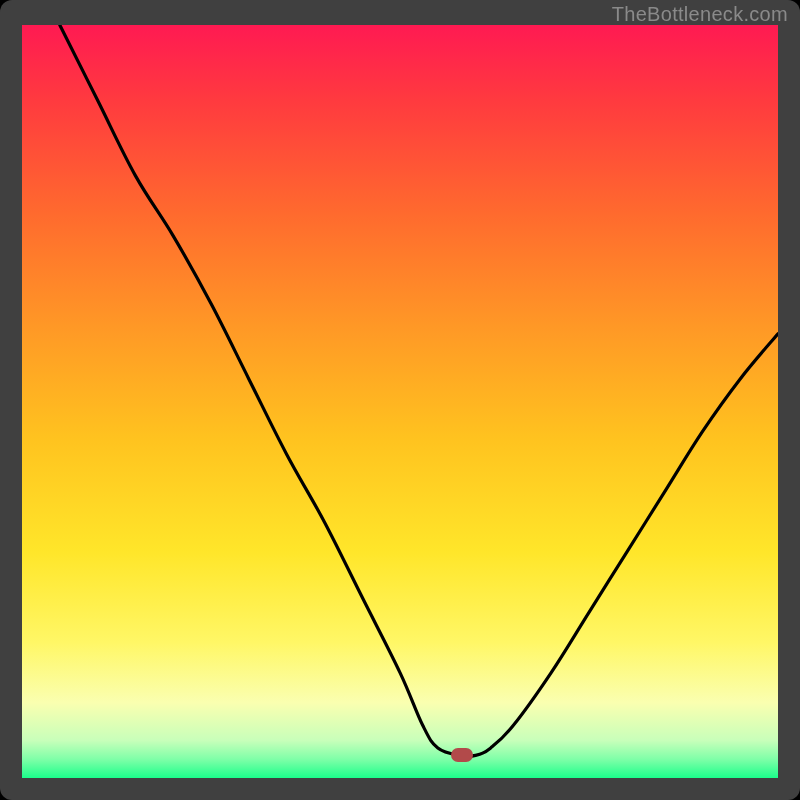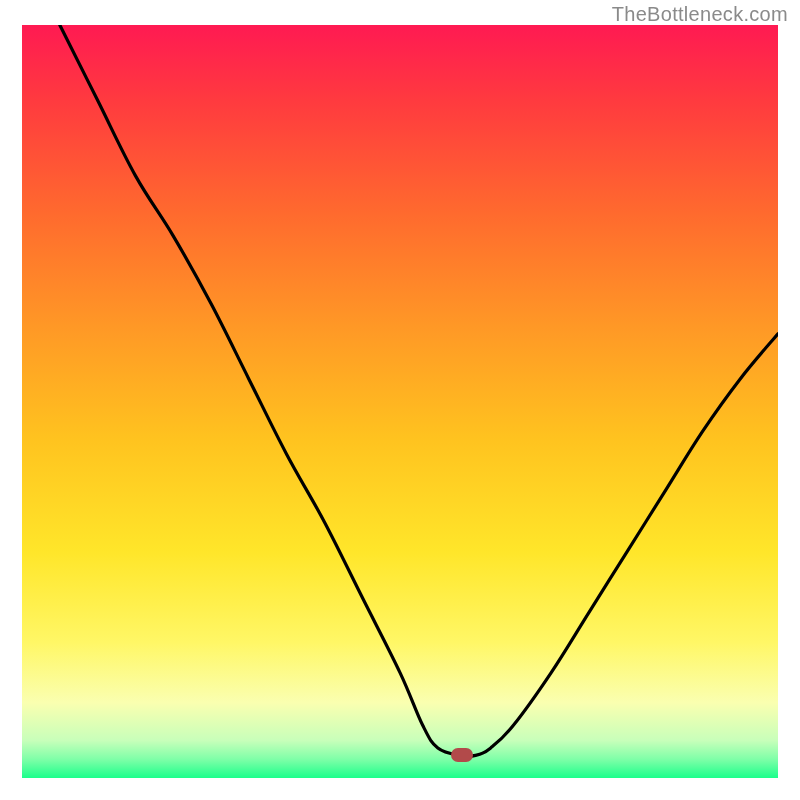--- a/index.html
+++ b/index.html
@@ -8,21 +8,22 @@
     width: 800px;
     height: 800px;
     background: #000;
     overflow: hidden;
     font-family: Arial, Helvetica, sans-serif;
   }
   .container {
     position: relative;
     width: 800px;
     height: 800px;
-    background: #ffffff;
+    background: #404040;
+    border-radius: 12px;
   }
   .watermark {
     position: absolute;
     top: 3px;
     right: 12px;
     color: #8a8a8a;
     font-size: 20px;
     font-weight: 500;
     letter-spacing: 0.3px;
     z-index: 10;

